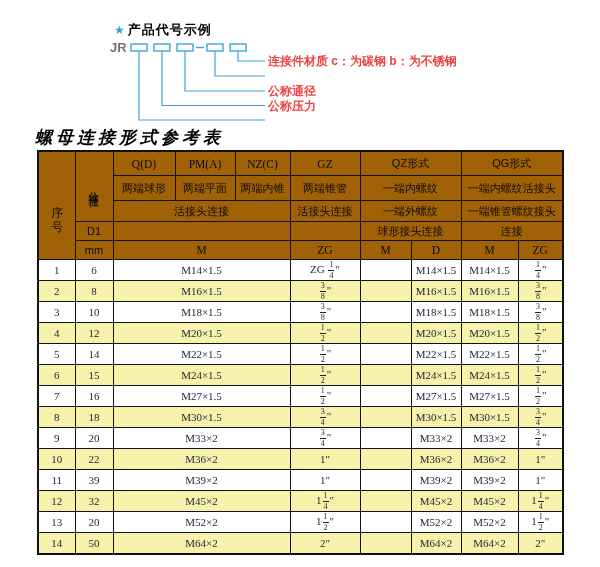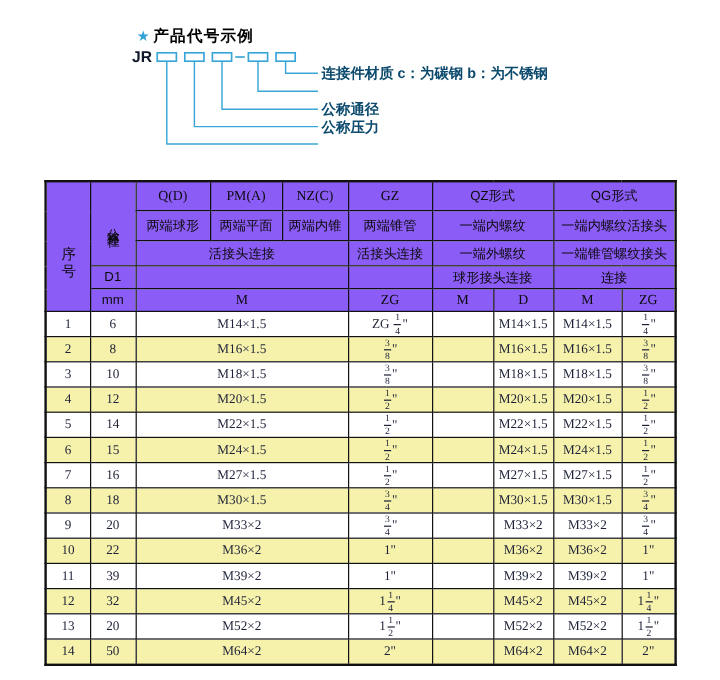--- a/index.html
+++ b/index.html
@@ -3,36 +3,36 @@
 <meta charset="utf-8">
 <style>
   html,body{margin:0;padding:0;background:#fff;}
   #page{position:relative;width:600px;height:567px;background:#ffffff;overflow:hidden;
         font-family:"Liberation Sans","DejaVu Sans",sans-serif;color:#111;}
 
   
   #diagram-title{position:absolute;left:114px;top:21px;font-size:13px;font-weight:bold;
                  letter-spacing:1px;color:#000;}
   #diagram-title .star{color:#2fa3d8;margin-right:2px;font-size:12px;}
-  #jr-prefix{position:absolute;left:110px;top:40px;font-size:13px;font-weight:bold;color:#0f172a;}
+  #jr-prefix{position:absolute;left:110px;top:40px;font-size:13px;font-weight:bold;color:#737373;}
   #leader-svg{position:absolute;left:0;top:0;width:600px;height:145px;}
   .code-label{position:absolute;left:268px;font-size:12px;font-weight:600;line-height:14px;
-              color:#0c4a6e;white-space:nowrap;}
+              color:#ef4444;white-space:nowrap;}
 
   
   #table-title{position:absolute;left:35px;top:126px;font-size:17px;font-weight:bold;
                font-style:italic;font-family:"DejaVu Serif","Liberation Serif",serif;
                letter-spacing:4px;color:#000;}
 
   
   #ref-table{position:absolute;left:37px;top:150px;width:525px;border-collapse:collapse;
              table-layout:fixed;border:2px solid #111;}
   #ref-table th,#ref-table td{border:1px solid #111;text-align:center;vertical-align:middle;
              padding:0 1px;overflow:hidden;}
-  #ref-table thead th{background:#8b5cf6;font-weight:normal;font-size:11px;color:#0b0b0b;}
+  #ref-table thead th{background:#a16207;font-weight:normal;font-size:11px;color:#0b0b0b;}
   #ref-table thead .code-head{font-family:"Liberation Serif","DejaVu Serif",serif;font-size:11.5px;}
   tr.h1 th{height:23px;}
   tr.h2 th{height:24px;}
   tr.h3 th{height:20px;}
   tr.h4 th{height:18px;}
   tr.h5 th{height:18px;}
   #ref-table tbody td{height:20px;font-family:"Liberation Serif","DejaVu Serif",serif;
              font-size:11px;color:#1d2137;background:#fff;}
   #ref-table tbody tr.alt td{background:#f6f2ab;}
   .vtext{writing-mode:vertical-lr;text-orientation:upright;display:inline-block;}
@@ -68,20 +68,21 @@
       <polyline points="185,51 185,91 265,91"></polyline>
       <polyline points="162,51 162,105.5 265,105.5"></polyline>
       <polyline points="139,51 139,120 265,120"></polyline>
     </g>
   </svg>
 
   <div class="code-label" style="top:54px">连接件材质  c：为碳钢  b：为不锈钢</div>
   <div class="code-label" style="top:84px">公称通径</div>
   <div class="code-label" style="top:98.5px">公称压力</div>
 
+  <div id="table-title">螺母连接形式参考表</div>
 
   <table id="ref-table">
     <colgroup>
       <col style="width:37px">
         <col style="width:38px">
         <col style="width:62px">
       <col style="width:60px">
         <col style="width:55px">
         <col style="width:70px">
       <col style="width:51px">

